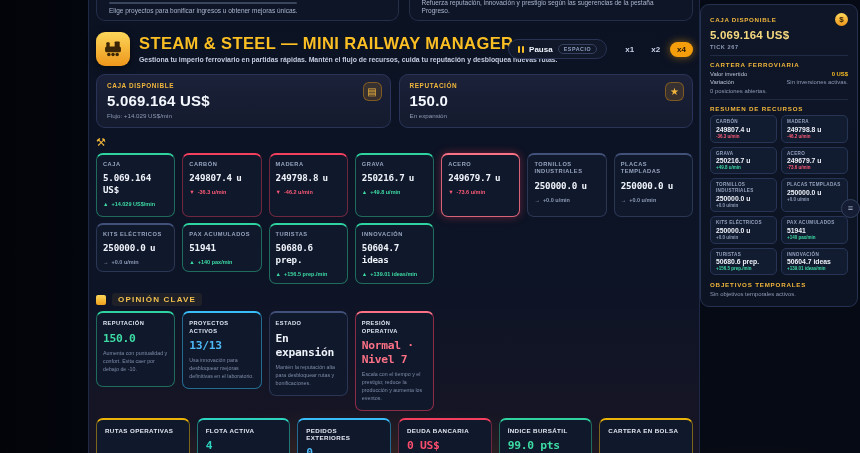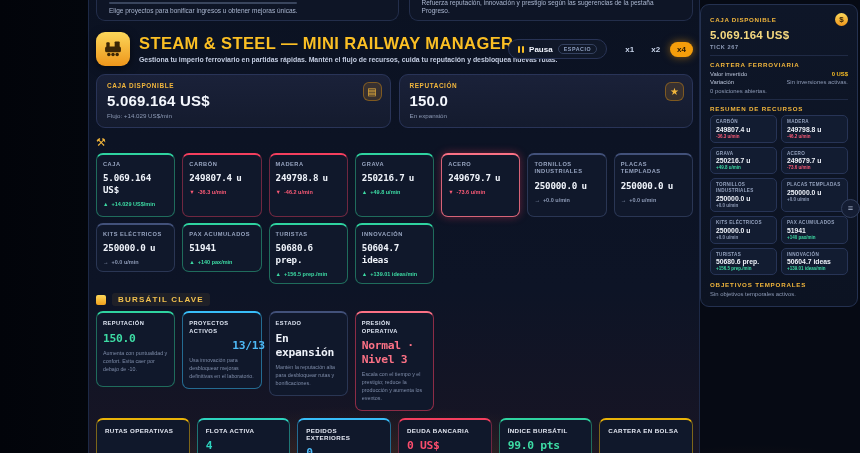--- a/index.html
+++ b/index.html
@@ -101,21 +101,21 @@
   .mcard[data-tone="blue"],.scard[data-tone="blue"]{border-color:rgba(56,189,248,.5);border-top-color:#38bdf8;}
   .scard[data-tone="yellow"]{border-color:rgba(234,179,8,.5);border-top-color:#eab308;}
   .mcard[data-tone="pink"]{border-color:rgba(244,63,94,.55);border-top-color:#fb7185;}
   .scard[data-tone="teal"]{border-color:rgba(45,212,191,.5);border-top-color:#2dd4bf;}
 
   
   [data-tone="green"] .rdelta{color:#3ddba4;}
   [data-tone="red"] .rdelta,[data-tone="redglow"] .rdelta{color:#fb5a76;}
   .mcard[data-tone="green"] .mvalue{color:#3ddba4;}
   .mcard[data-tone="orange"] .mvalue{color:#f7a02b;}
-  .mcard[data-tone="blue"] .mvalue{color:#4db9f7;margin-left:43px;}
+  .mcard[data-tone="blue"] .mvalue{color:#4db9f7;}
   .mcard[data-tone="pink"] .mvalue{color:#fb7185;}
   .scard[data-tone="yellow"] .svalue{color:#fbbf24;margin-top:28px;}
   .scard[data-tone="teal"] .svalue{color:#2dd4bf;}
   .scard[data-tone="blue"] .svalue{color:#4db9f7;}
   .scard[data-tone="red"] .svalue{color:#fb4d6d;}
   .scard[data-tone="green"] .svalue{color:#3ddba4;}
 
   
   .sidebar{position:absolute;left:700px;top:4px;width:158px;
     background:linear-gradient(180deg,#0e1628,#0c1322);border:1px solid #243150;border-radius:9px;
@@ -308,42 +308,42 @@
         <div class="rvalue">50604.7 ideas</div>
         <div class="rdelta">
             <span>▲</span>
             <span>+139.01 ideas/min</span>
           </div>
       </div>
     </section>
 
     <div class="sec-head">
       <span class="sec-icon square"></span>
-      <span class="sec-title">BURSÁTIL CLAVE</span>
+      <span class="sec-title">OPINIÓN CLAVE</span>
     </div>
 
     <section class="mrow">
       <div class="mcard" data-tone="green">
         <div class="mlabel">REPUTACIÓN</div>
         <div class="mvalue">150.0</div>
         <div class="mdesc">Aumenta con puntualidad y confort. Evita caer por debajo de -10.</div>
       </div>
       <div class="mcard" data-tone="blue">
         <div class="mlabel">PROYECTOS ACTIVOS</div>
         <div class="mvalue">13/13</div>
         <div class="mdesc">Usa innovación para desbloquear mejoras definitivas en el laboratorio.</div>
       </div>
       <div class="mcard" data-tone="neutral">
         <div class="mlabel">ESTADO</div>
         <div class="mvalue">En expansión</div>
         <div class="mdesc">Mantén la reputación alta para desbloquear rutas y bonificaciones.</div>
       </div>
       <div class="mcard" data-tone="pink">
         <div class="mlabel">PRESIÓN OPERATIVA</div>
-        <div class="mvalue">Normal · Nivel 3</div>
+        <div class="mvalue">Normal · Nivel 7</div>
         <div class="mdesc">Escala con el tiempo y el prestigio; reduce la producción y aumenta los eventos.</div>
       </div>
     </section>
 
     <section class="srow">
       <div class="scard" data-tone="yellow">
         <div class="slabel">RUTAS OPERATIVAS</div>
         <div class="svalue">12 / 11</div>
 
       </div>

